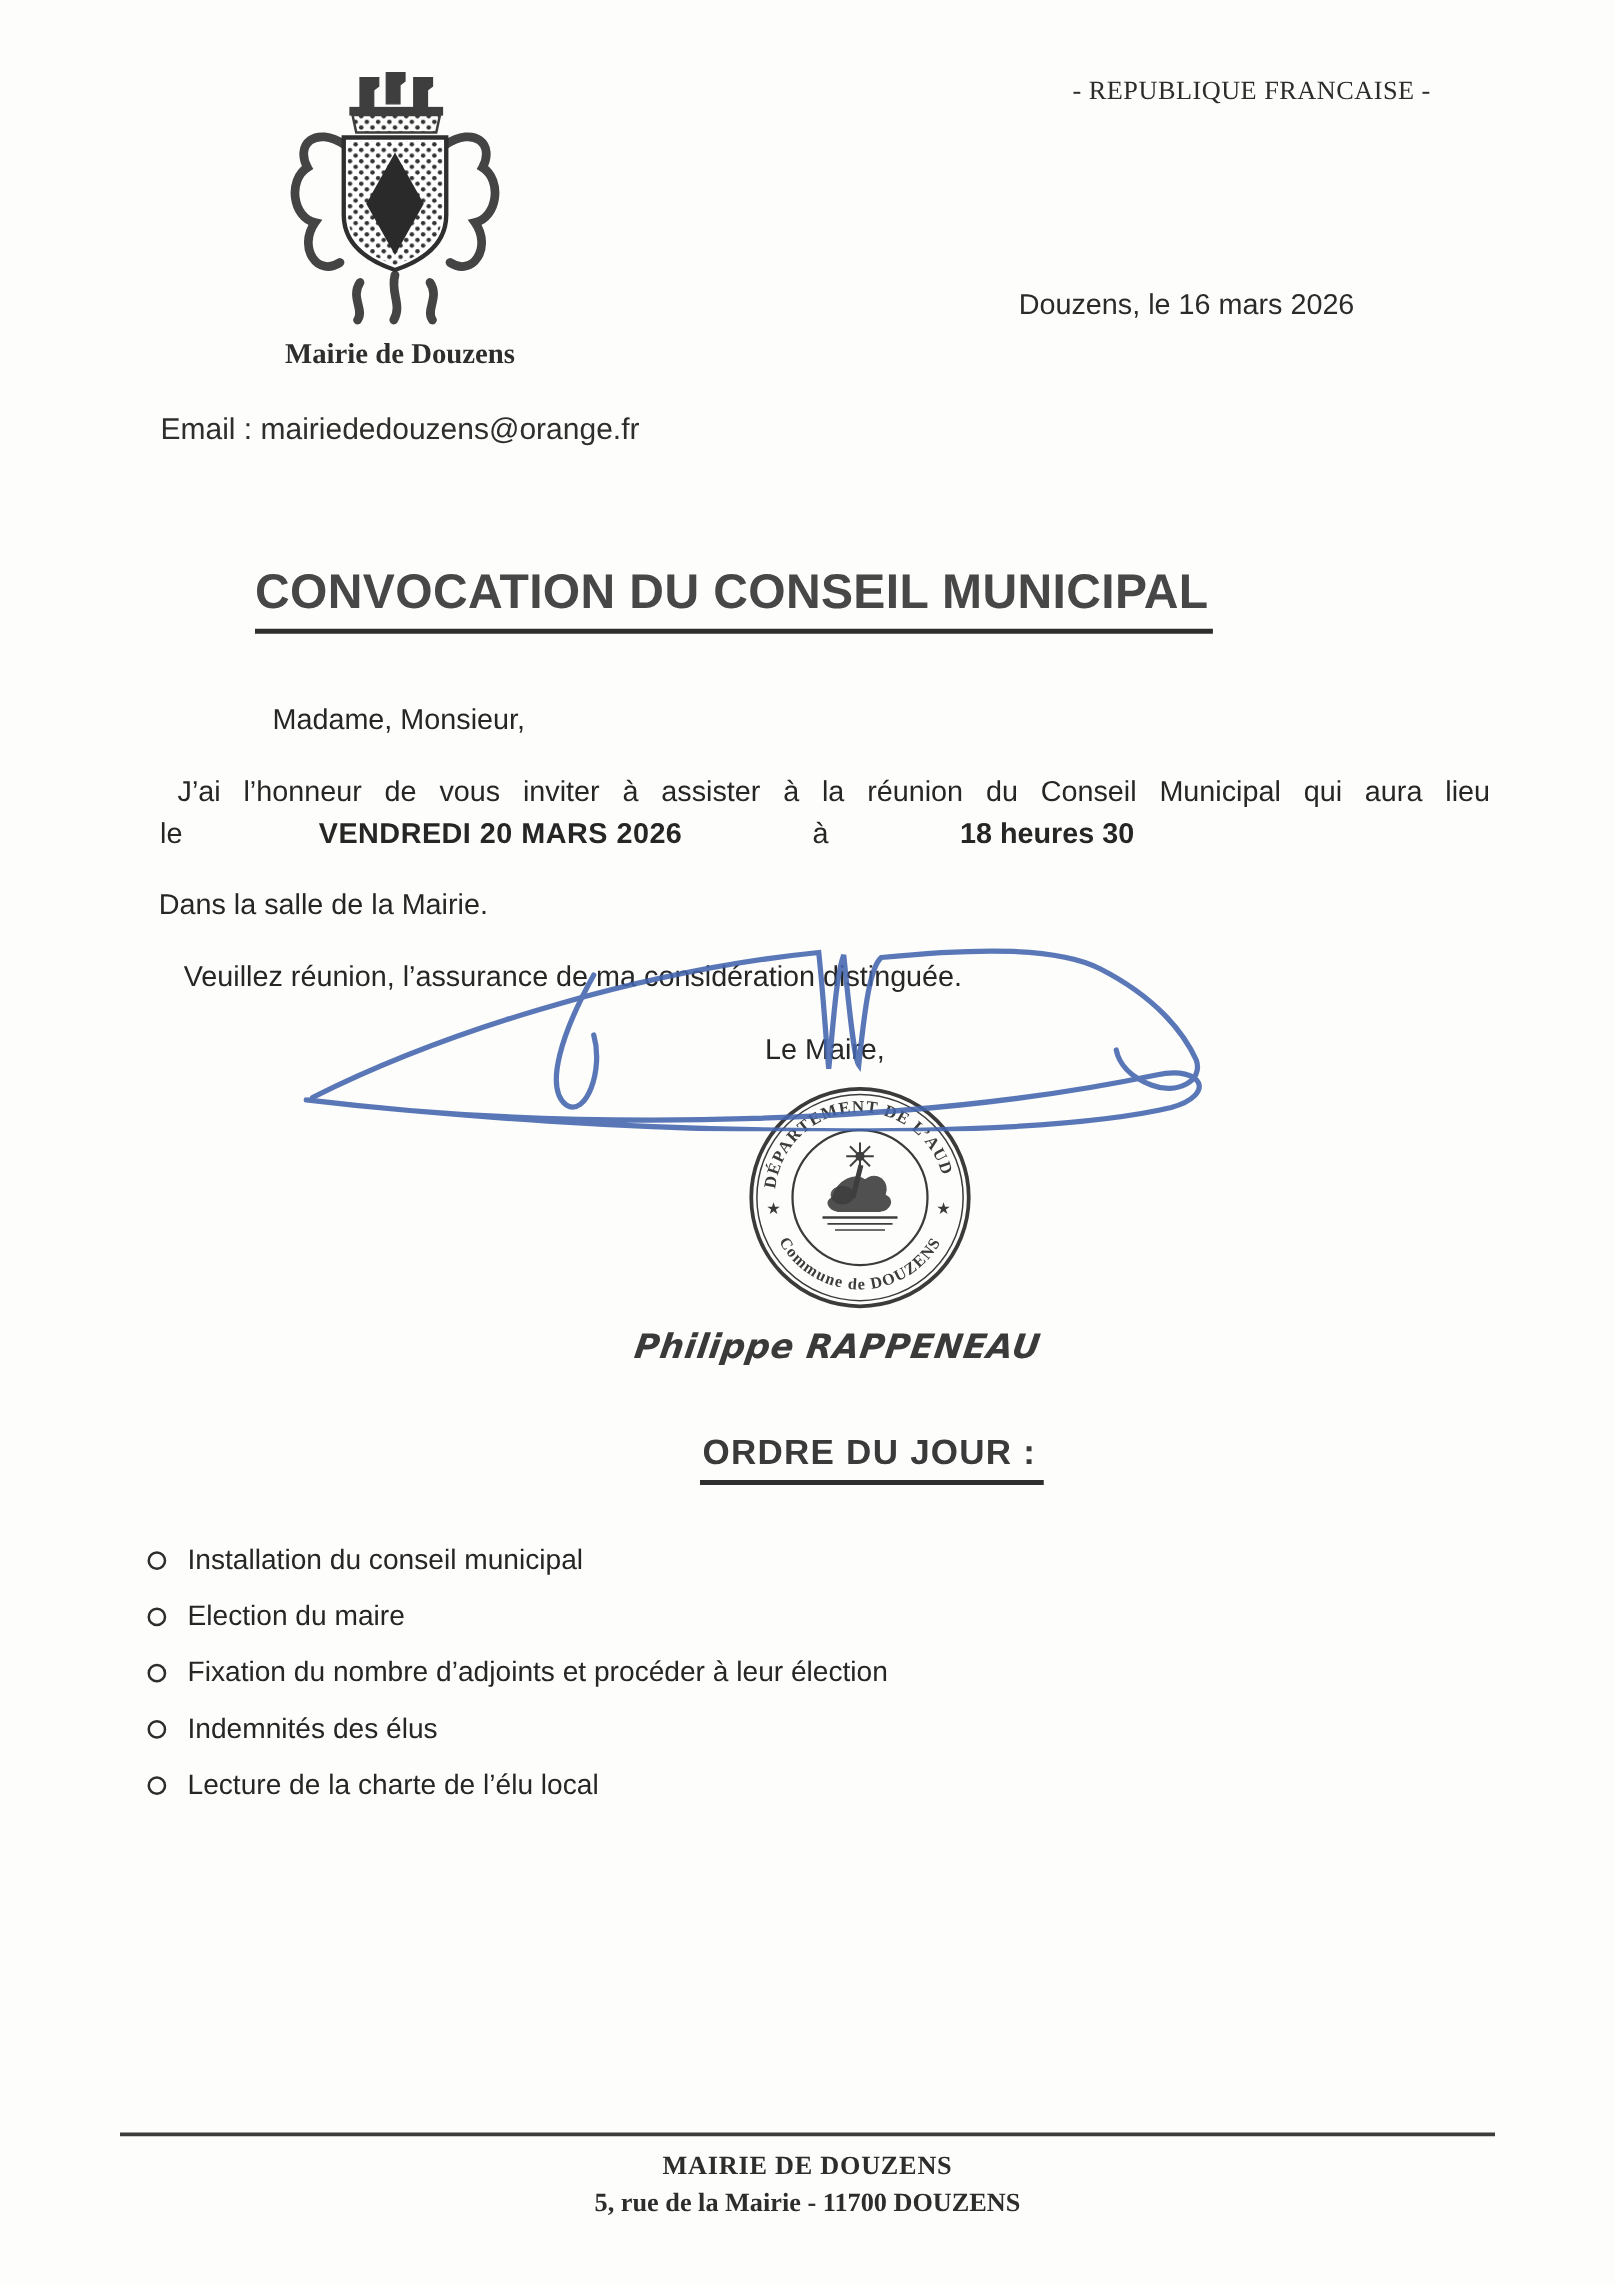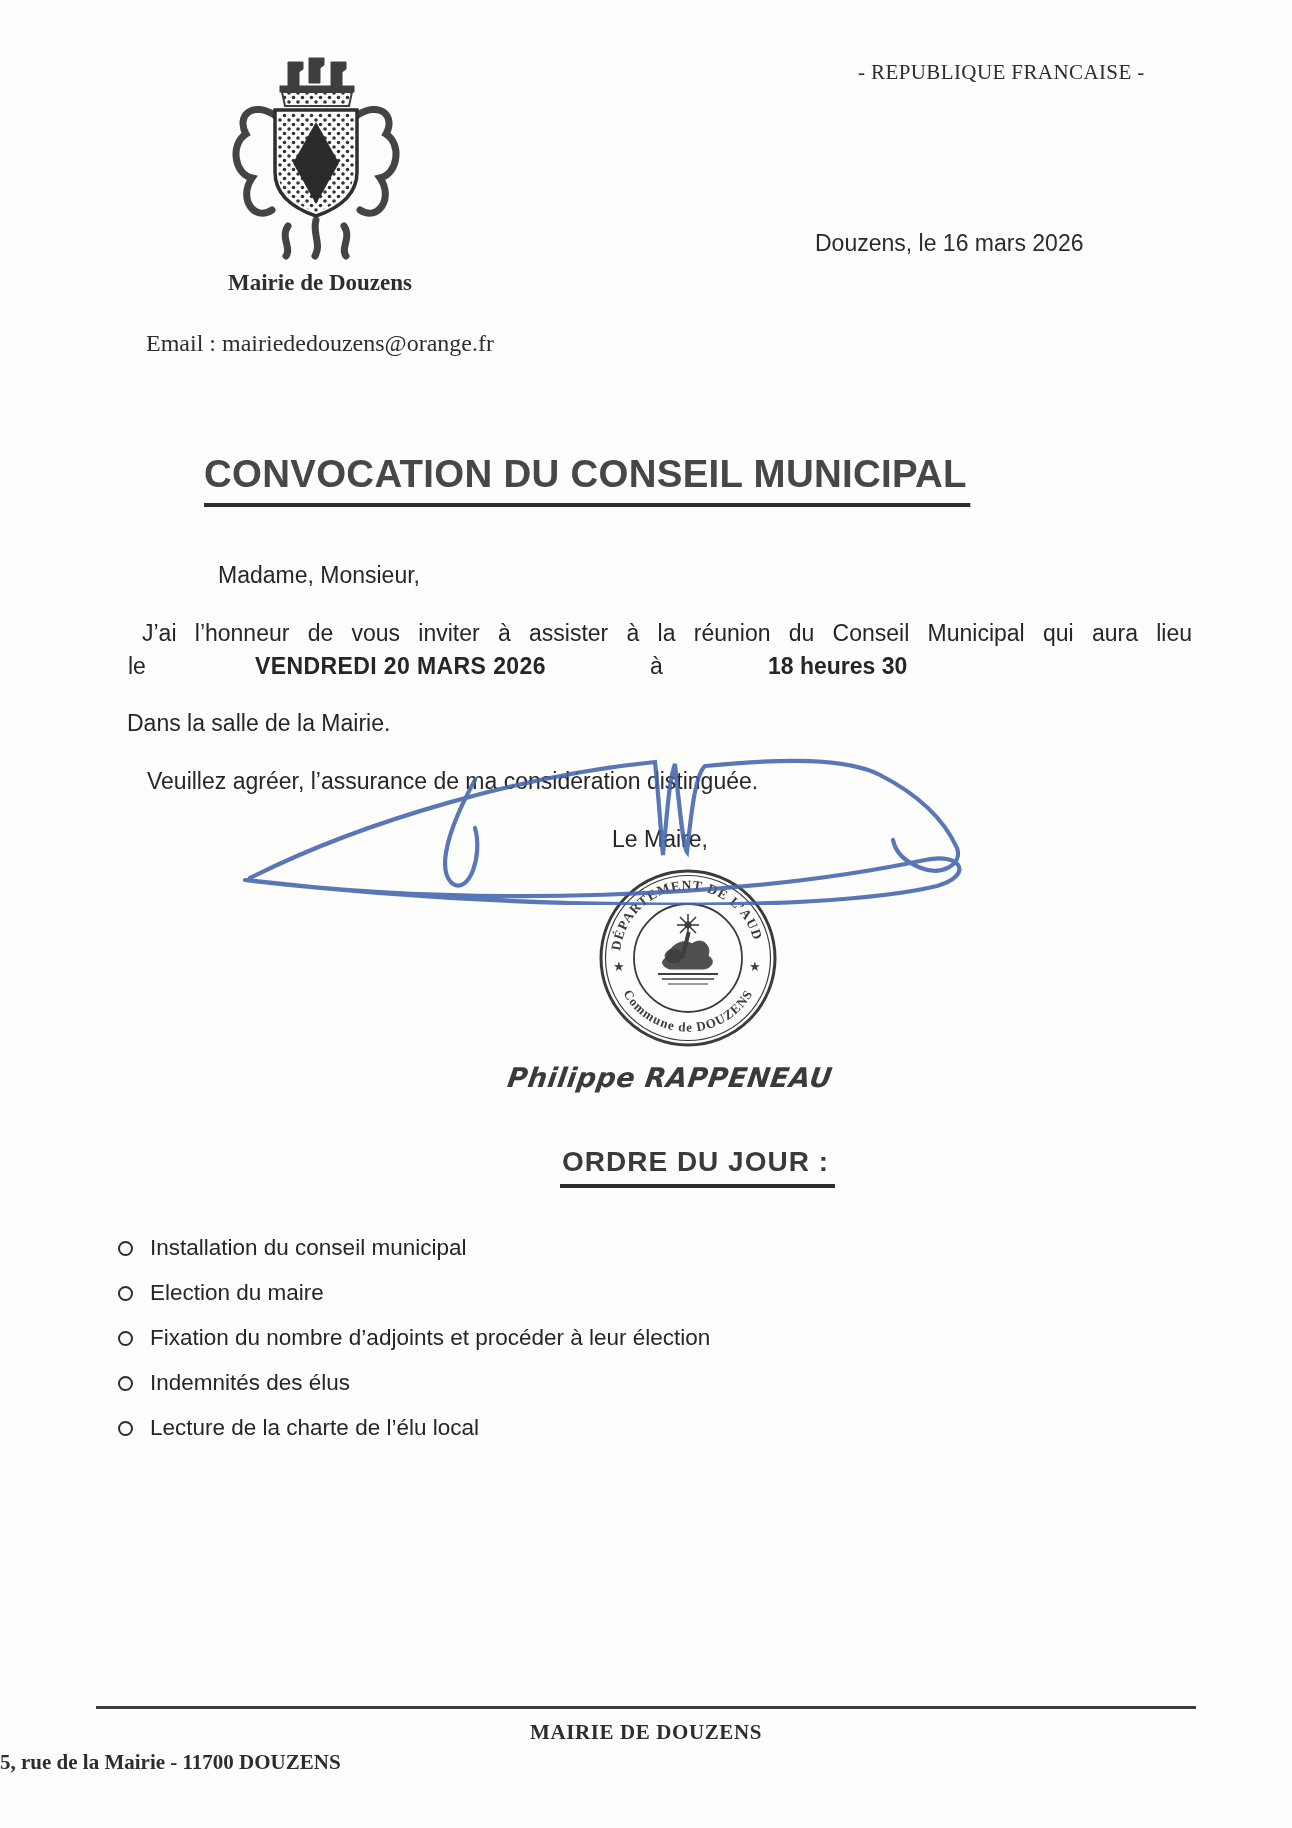--- a/index.html
+++ b/index.html
@@ -6,21 +6,21 @@
   #page{position:relative;width:1292px;height:1828px;background:#fdfdfb;overflow:hidden;
         font-family:"Liberation Sans",sans-serif;color:#262626;}
   .abs{position:absolute;}
 
   
   .lh-org{left:95px;top:270px;width:450px;text-align:center;
           font-family:"Liberation Serif",serif;font-weight:bold;font-size:23px;color:#2e2e2e;}
   .lh-tel{left:95px;top:301px;width:450px;text-align:center;
           font-family:"Liberation Serif",serif;font-size:24px;color:#2e2e2e;}
   .lh-email{left:95px;top:330px;width:450px;text-align:center;
-          font-family:Liberation Serif, serif;font-size:24px;color:#2e2e2e;}
+          font-family:Liberation Sans, sans-serif;font-size:24px;color:#2e2e2e;}
 
   .republic{left:858px;top:60px;font-family:"Liberation Serif",serif;font-size:21px;
             letter-spacing:.4px;color:#2c2c2c;}
   .dateline{left:815px;top:230px;font-size:23px;color:#2b2b2b;}
 
   .doc-title{left:204px;top:452px;font-size:39px;font-weight:bold;letter-spacing:.3px;
              color:#474747;border-bottom:4px solid #2e2e2e;padding:0 4px 7px 0;
              transform:scaleX(.985);transform-origin:left;white-space:nowrap;}
 
   .salutation{left:218px;top:562px;font-size:23px;}
@@ -39,21 +39,21 @@
          color:#3a3a3a;border-bottom:4px solid #2f2f2f;padding:0 6px 6px 2px;white-space:nowrap;margin-left:12px;}
 
   .agenda{left:118px;top:1236px;}
   .agenda .row{display:flex;align-items:center;gap:17px;height:24px;margin-bottom:21px;}
   .agenda .dot{width:11px;height:11px;border:2px solid #2d2d2d;border-radius:50%;flex:0 0 auto;}
   .agenda .txt{font-size:22.5px;color:#262626;white-space:nowrap;}
 
   .footrule{left:96px;top:1706px;width:1100px;border-top:3px solid #3d3d3d;height:0;}
   .foot1{left:0;top:1720px;width:1292px;text-align:center;font-family:"Liberation Serif",serif;
          font-weight:bold;font-size:21px;letter-spacing:.6px;color:#2d2d2d;}
-  .foot2{left:0;top:1750px;width:1292px;font-family:"Liberation Serif",serif;
+  .foot2{left:0;top:1750px;width:1292px;text-align:center;font-family:"Liberation Serif",serif;
          font-weight:bold;font-size:21px;color:#2d2d2d;}
 </style>
 </head>
 <body>
 
 <div id="page">
 
   <svg class="abs" style="left:228px;top:50px;" width="176" height="214" viewBox="0 0 176 214">
     <defs>
       <pattern id="dots" width="9" height="9" patternUnits="userSpaceOnUse">
@@ -91,21 +91,21 @@
 
   <div class="abs doc-title">CONVOCATION DU CONSEIL MUNICIPAL</div>
 
   <div class="abs salutation">Madame, Monsieur,</div>
   <div class="abs para1">J’ai l’honneur de vous inviter à assister à la réunion du Conseil Municipal qui aura lieu</div>
   <span class="abs para2" style="left:128px;">le</span>
   <span class="abs para2 b" style="left:255px;letter-spacing:.4px;">VENDREDI 20 MARS 2026</span>
   <span class="abs para2" style="left:650px;">à</span>
   <span class="abs para2 b" style="left:768px;">18 heures 30</span>
   <div class="abs loc">Dans la salle de la Mairie.</div>
-  <div class="abs closing">Veuillez agréer, l’assurance de ma considération distinguée.</div>
+  <div class="abs closing">Veuillez réunion, l’assurance de ma considération distinguée.</div>
   <div class="abs lemaire">Le Maire,</div>
 
   <svg class="abs" style="left:596px;top:866px;" width="184" height="184" viewBox="0 0 184 184">
     <g stroke="#3b3b3b" fill="none">
       <circle cx="92" cy="92" r="87" stroke-width="3"></circle>
       <circle cx="92" cy="92" r="82.5" stroke-width="1.2"></circle>
       <circle cx="92" cy="92" r="54" stroke-width="1.8"></circle>
     </g>
     <defs>
       <path id="arcTop" d="M 25 80 A 68 68 0 0 1 159 80"></path>

